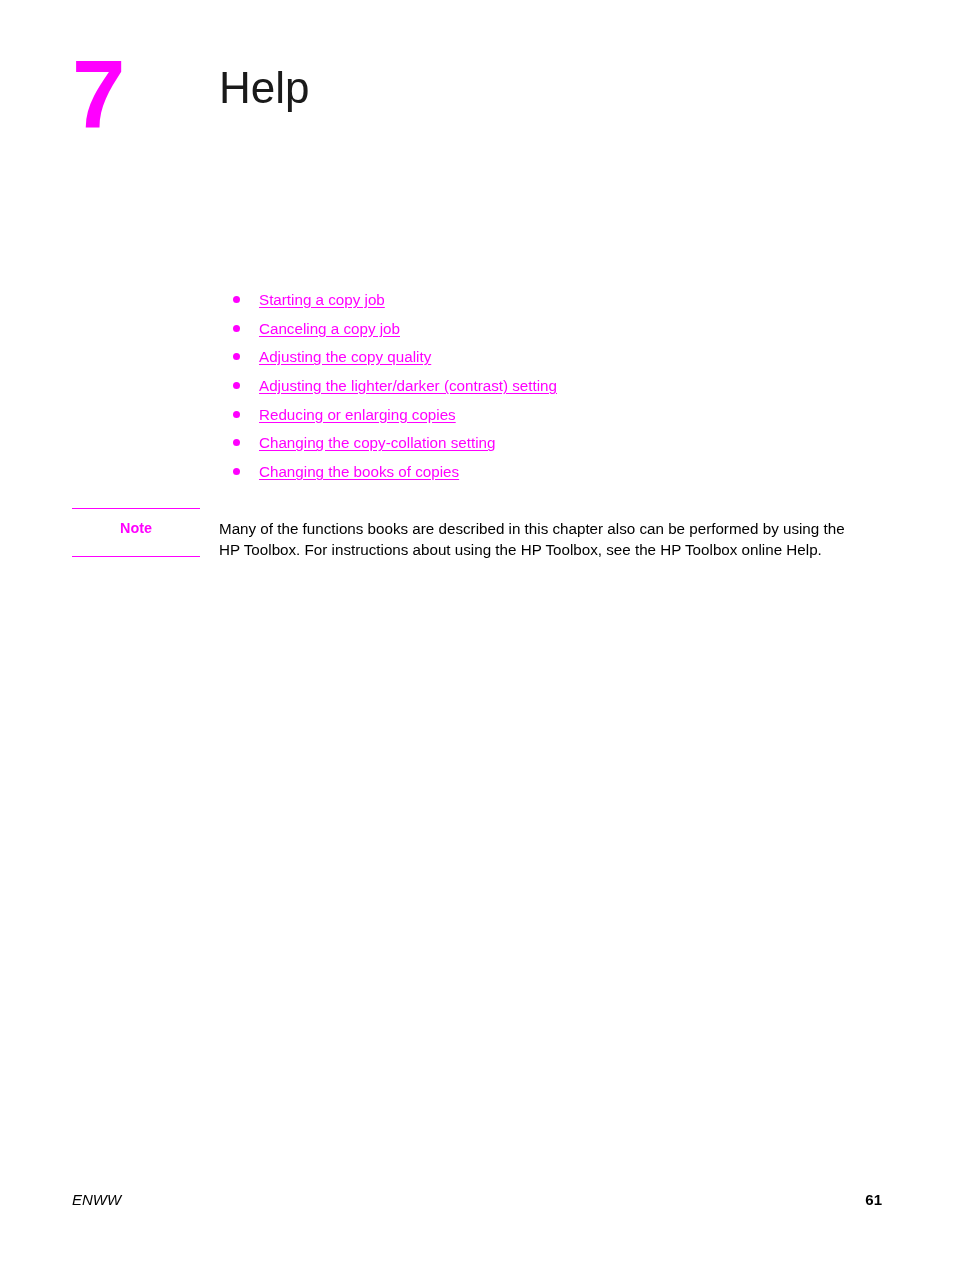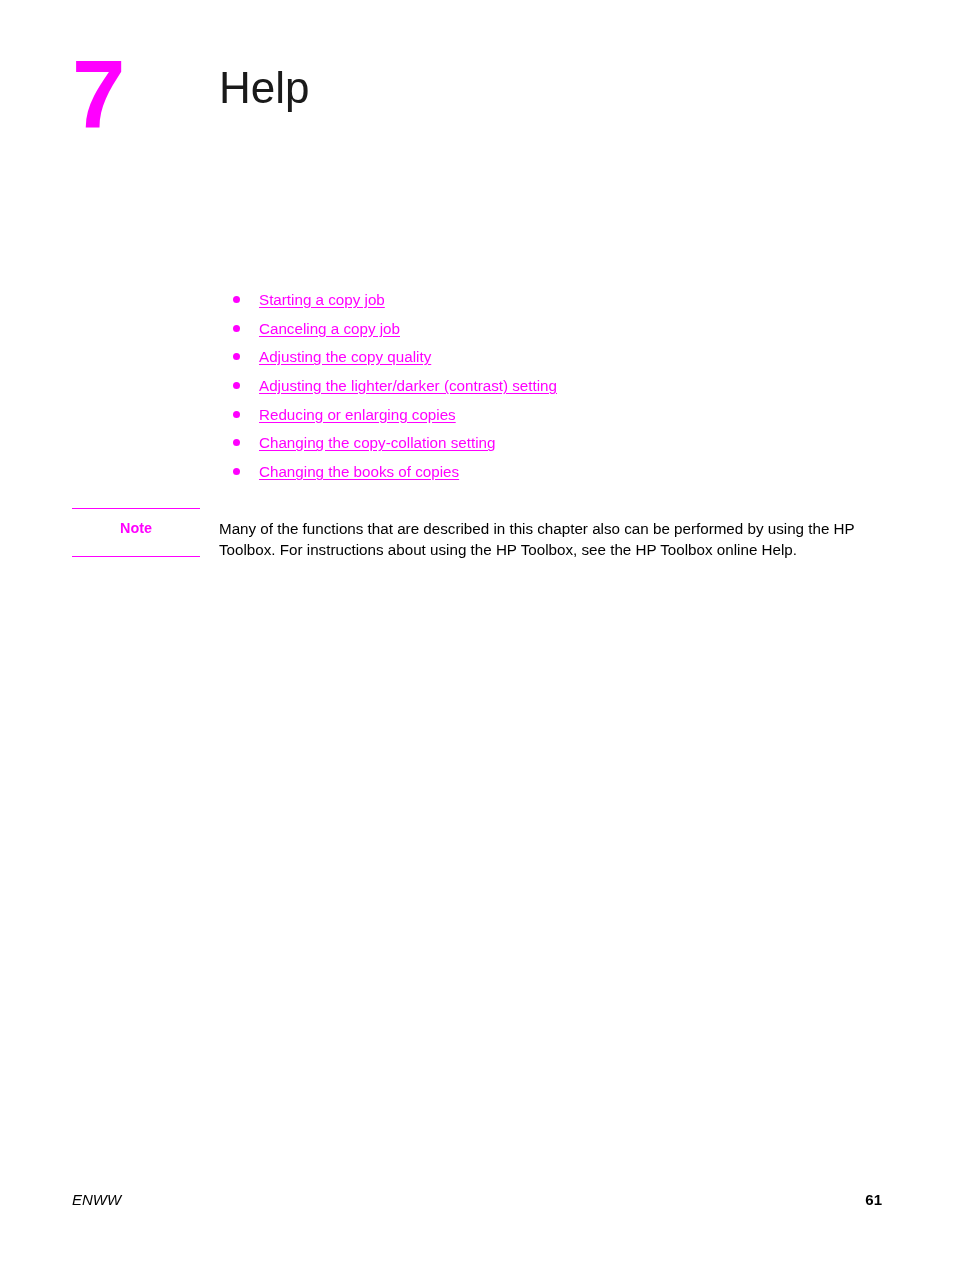--- a/index.html
+++ b/index.html
@@ -206,21 +206,21 @@
     </li>
     <li class="toc-item">
       <span class="toc-bullet"></span>
       <a class="toc-link">Changing the books of copies</a>
     </li>
   </ul>
 
   <div class="note-block">
     <div class="note-rule-top"></div>
     <div class="note-label">Note</div>
-    <div class="note-body">Many of the functions that are described in this chapter also can be performed by using the HP Toolbox. For instructions about using the HP Toolbox, see the HP Toolbox online Help.</div>
+    <div class="note-body">Many of the functions books are described in this chapter also can be performed by using the HP Toolbox. For instructions about using the HP Toolbox, see the HP Toolbox online Help.</div>
     <div class="note-rule-bottom"></div>
   </div>
 
   <div class="page-footer">
     <div class="footer-left">ENWW</div>
     <div class="footer-right">61</div>
   </div>
 
 </div>
 

